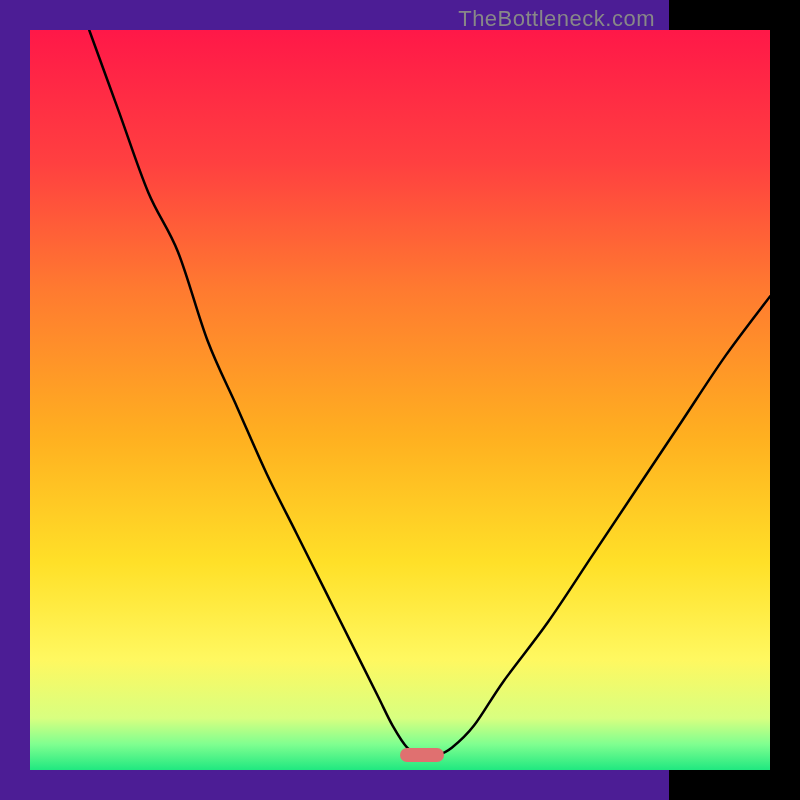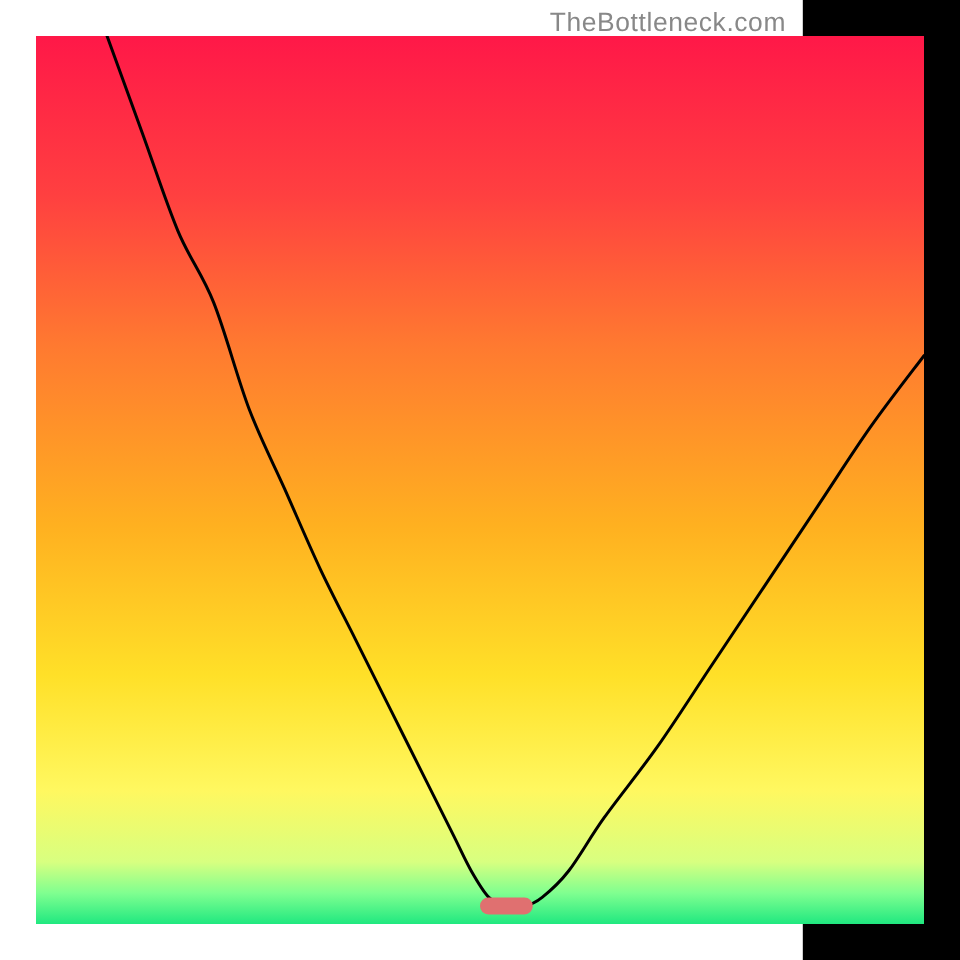--- a/index.html
+++ b/index.html
@@ -7,21 +7,21 @@
     padding: 0;
     width: 800px;
     height: 800px;
     background: #000;
     font-family: Arial, Helvetica, sans-serif;
     overflow: hidden;
   }
   .frame {
     width: 669px;
     height: 800px;
-    background: #ffffff;
+    background: #4c1d95;
     position: relative;
   }
   .watermark {
     position: absolute;
     top: 6px;
     right: 14px;
     color: #888;
     font-size: 22px;
     letter-spacing: 0.5px;
     z-index: 10;

